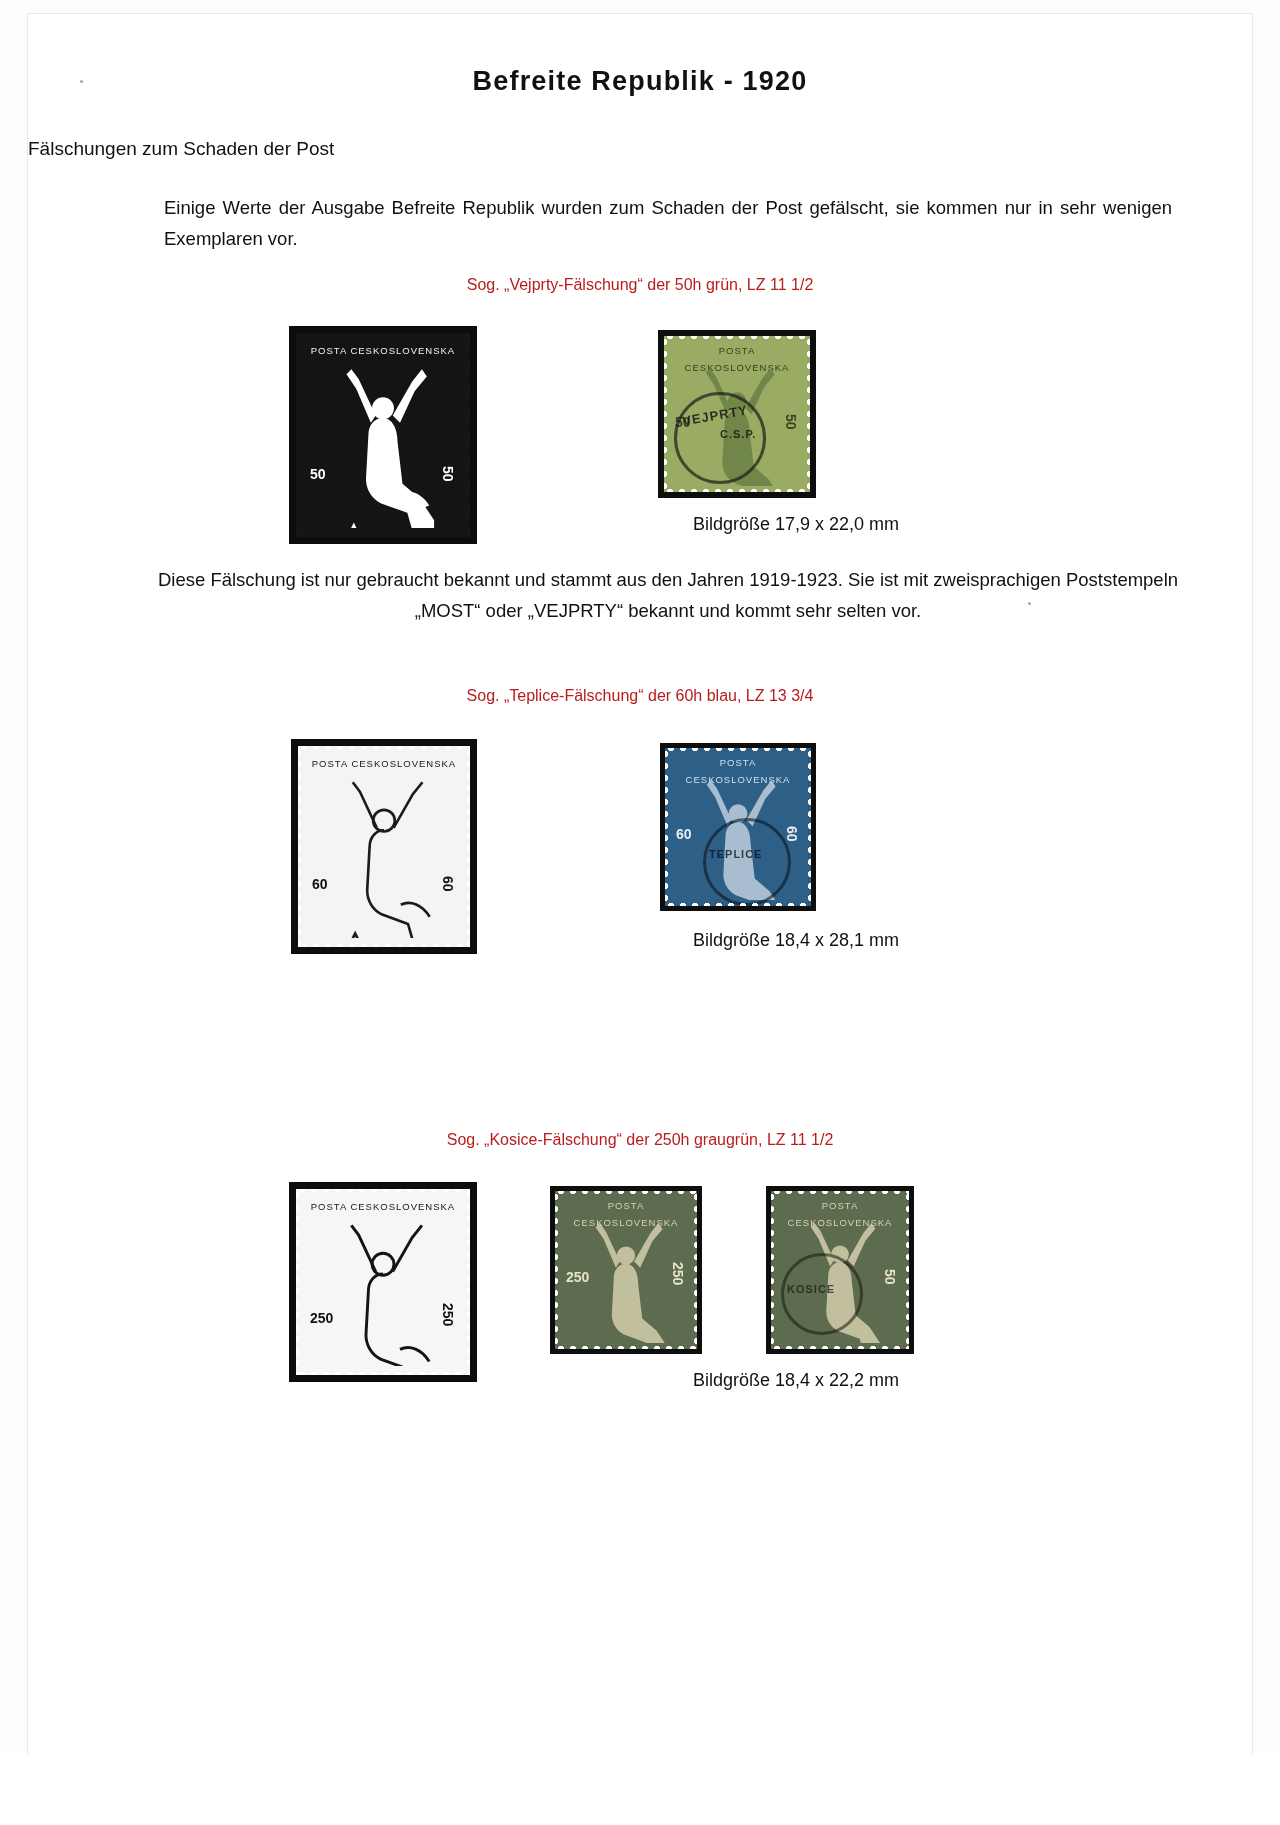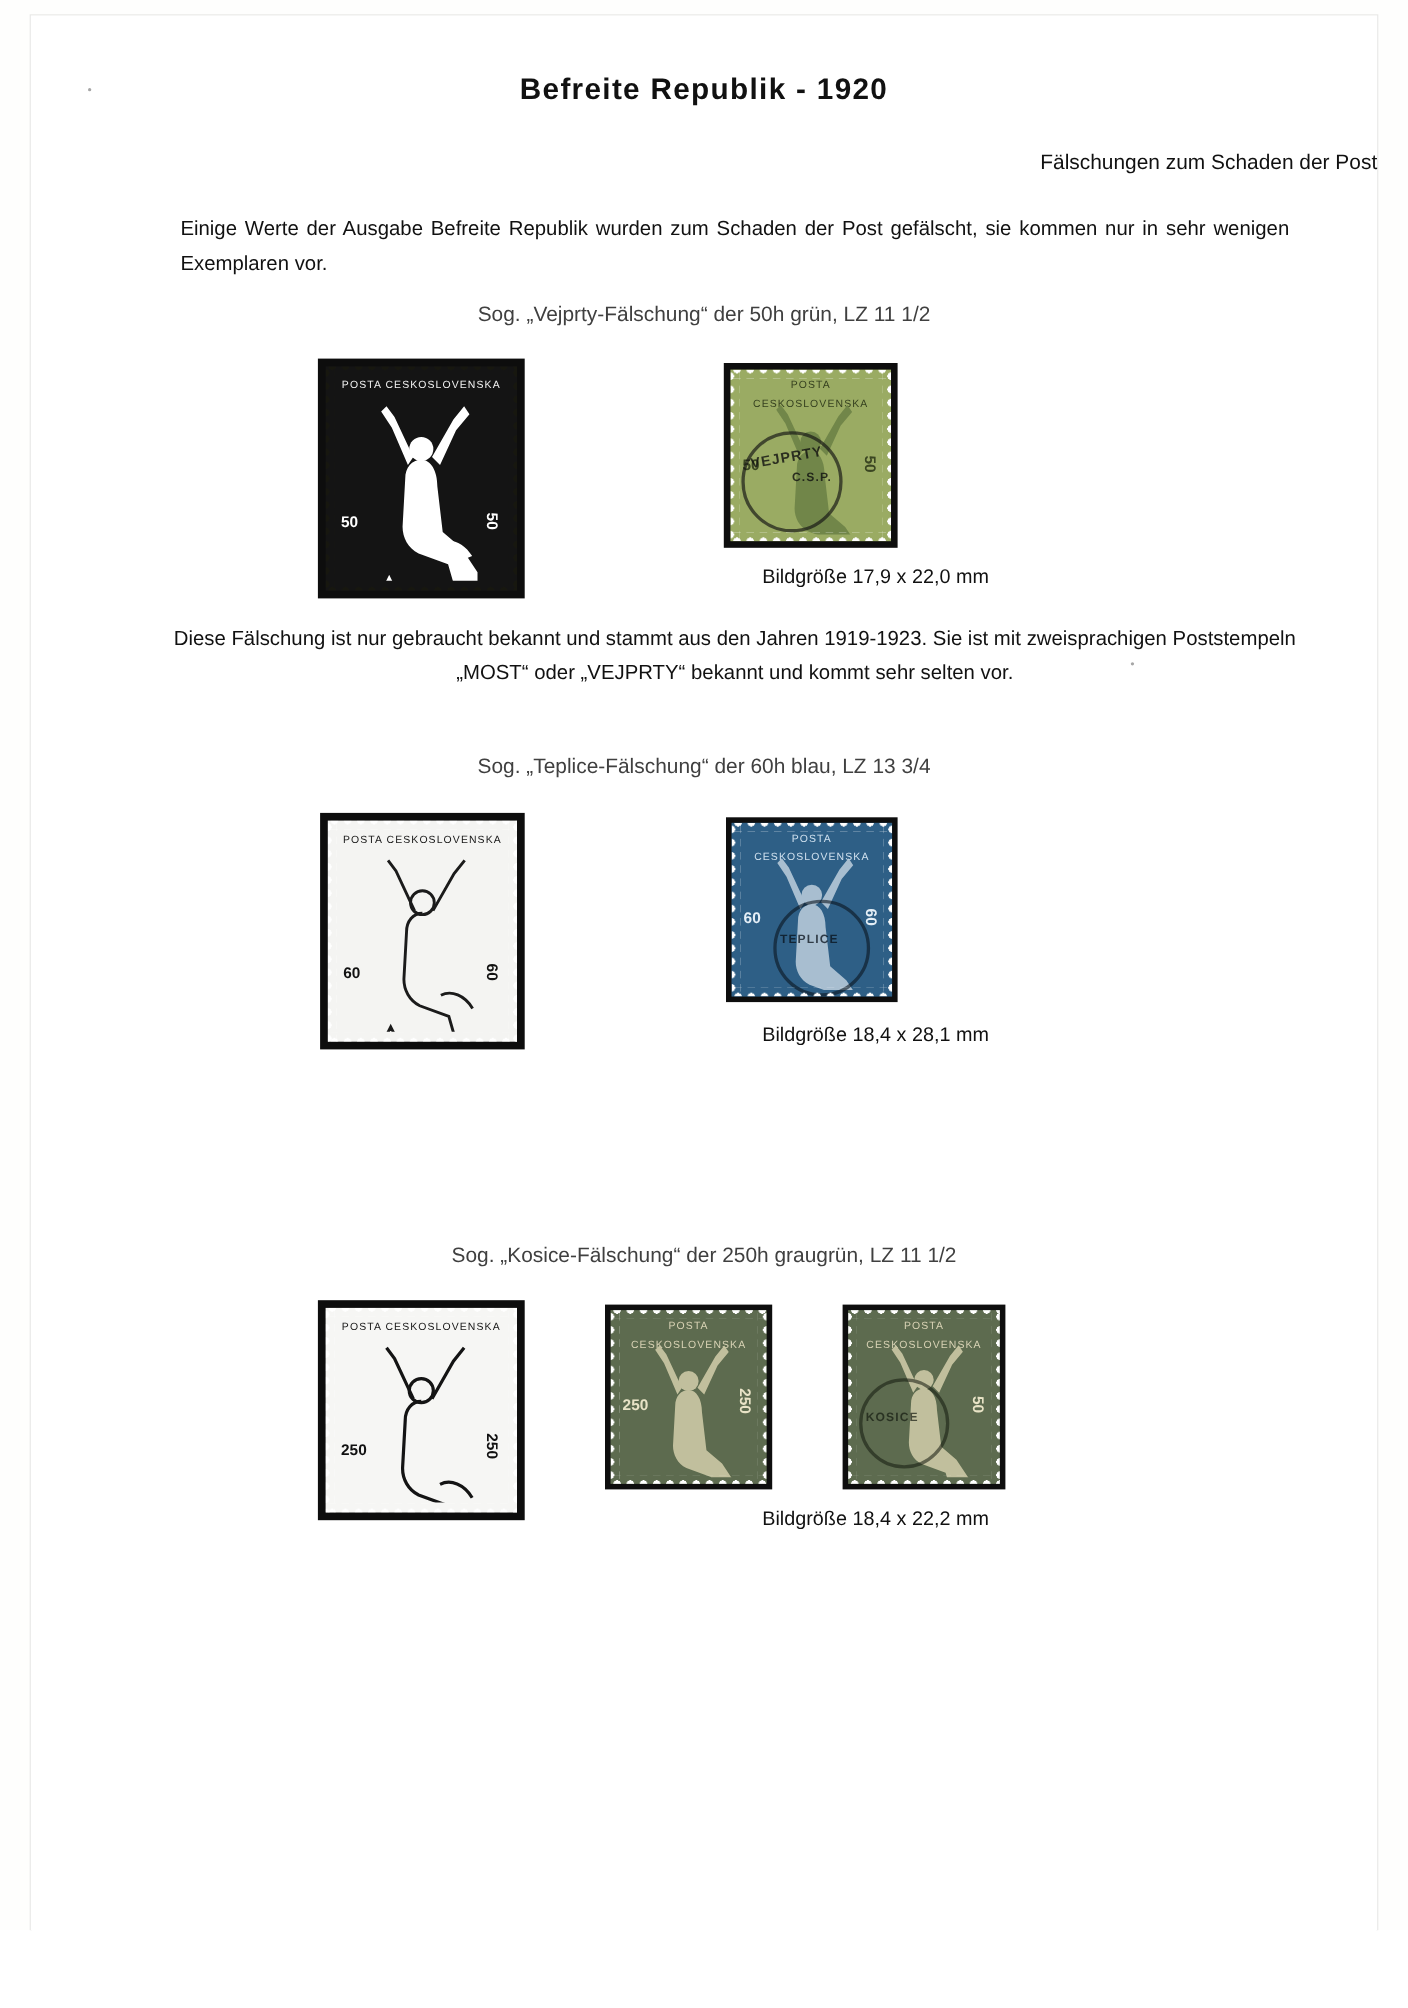--- a/index.html
+++ b/index.html
@@ -35,41 +35,41 @@
     font-size: 27px;
     font-weight: bold;
     letter-spacing: 1.2px;
     color: #111;
   }
   .subtitle {
     position: absolute;
     top: 124px;
     left: 0;
     width: 100%;
-    text-align: right;
+    text-align: left;
     font-size: 19px;
     color: #111;
   }
   .intro {
     position: absolute;
     top: 178px;
     left: 136px;
     width: 1008px;
     font-size: 18.5px;
     line-height: 31px;
     text-align: justify;
     color: #111;
   }
   .section-head {
     position: absolute;
     width: 100%;
     left: 0;
     text-align: center;
-    font-size: 19px;
-    color: #404040;
+    font-size: 16px;
+    color: #b91c1c;
   }
   .caption {
     position: absolute;
     font-size: 18px;
     color: #111;
     text-align: center;
   }
   .note {
     position: absolute;
     left: 118px;

